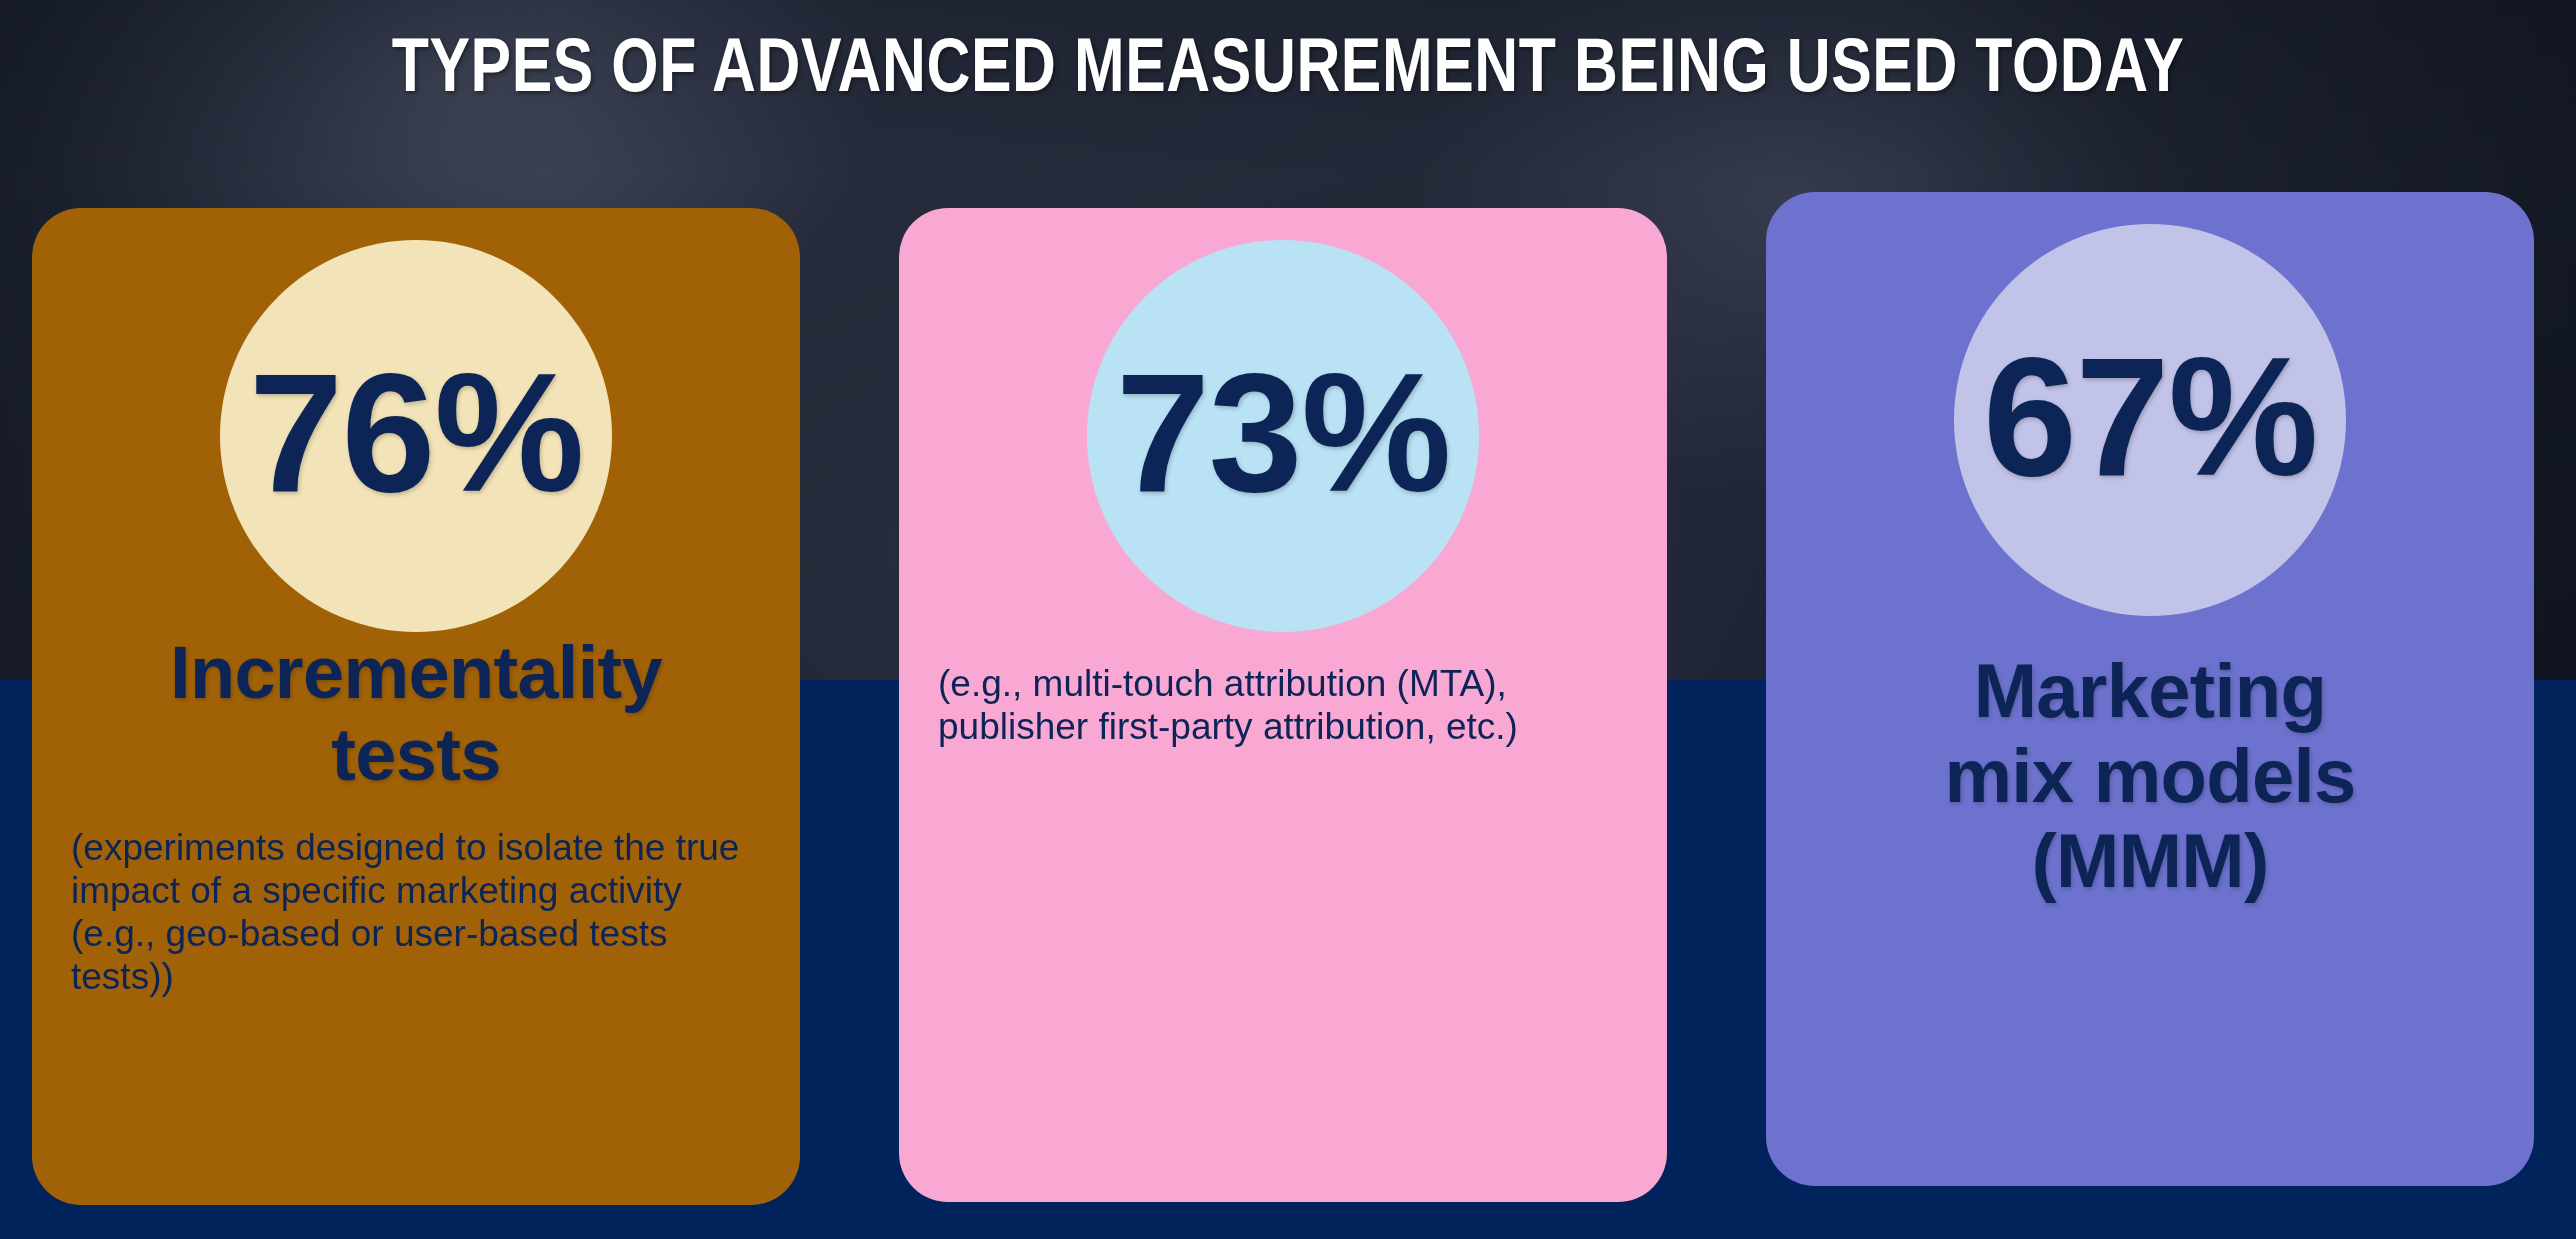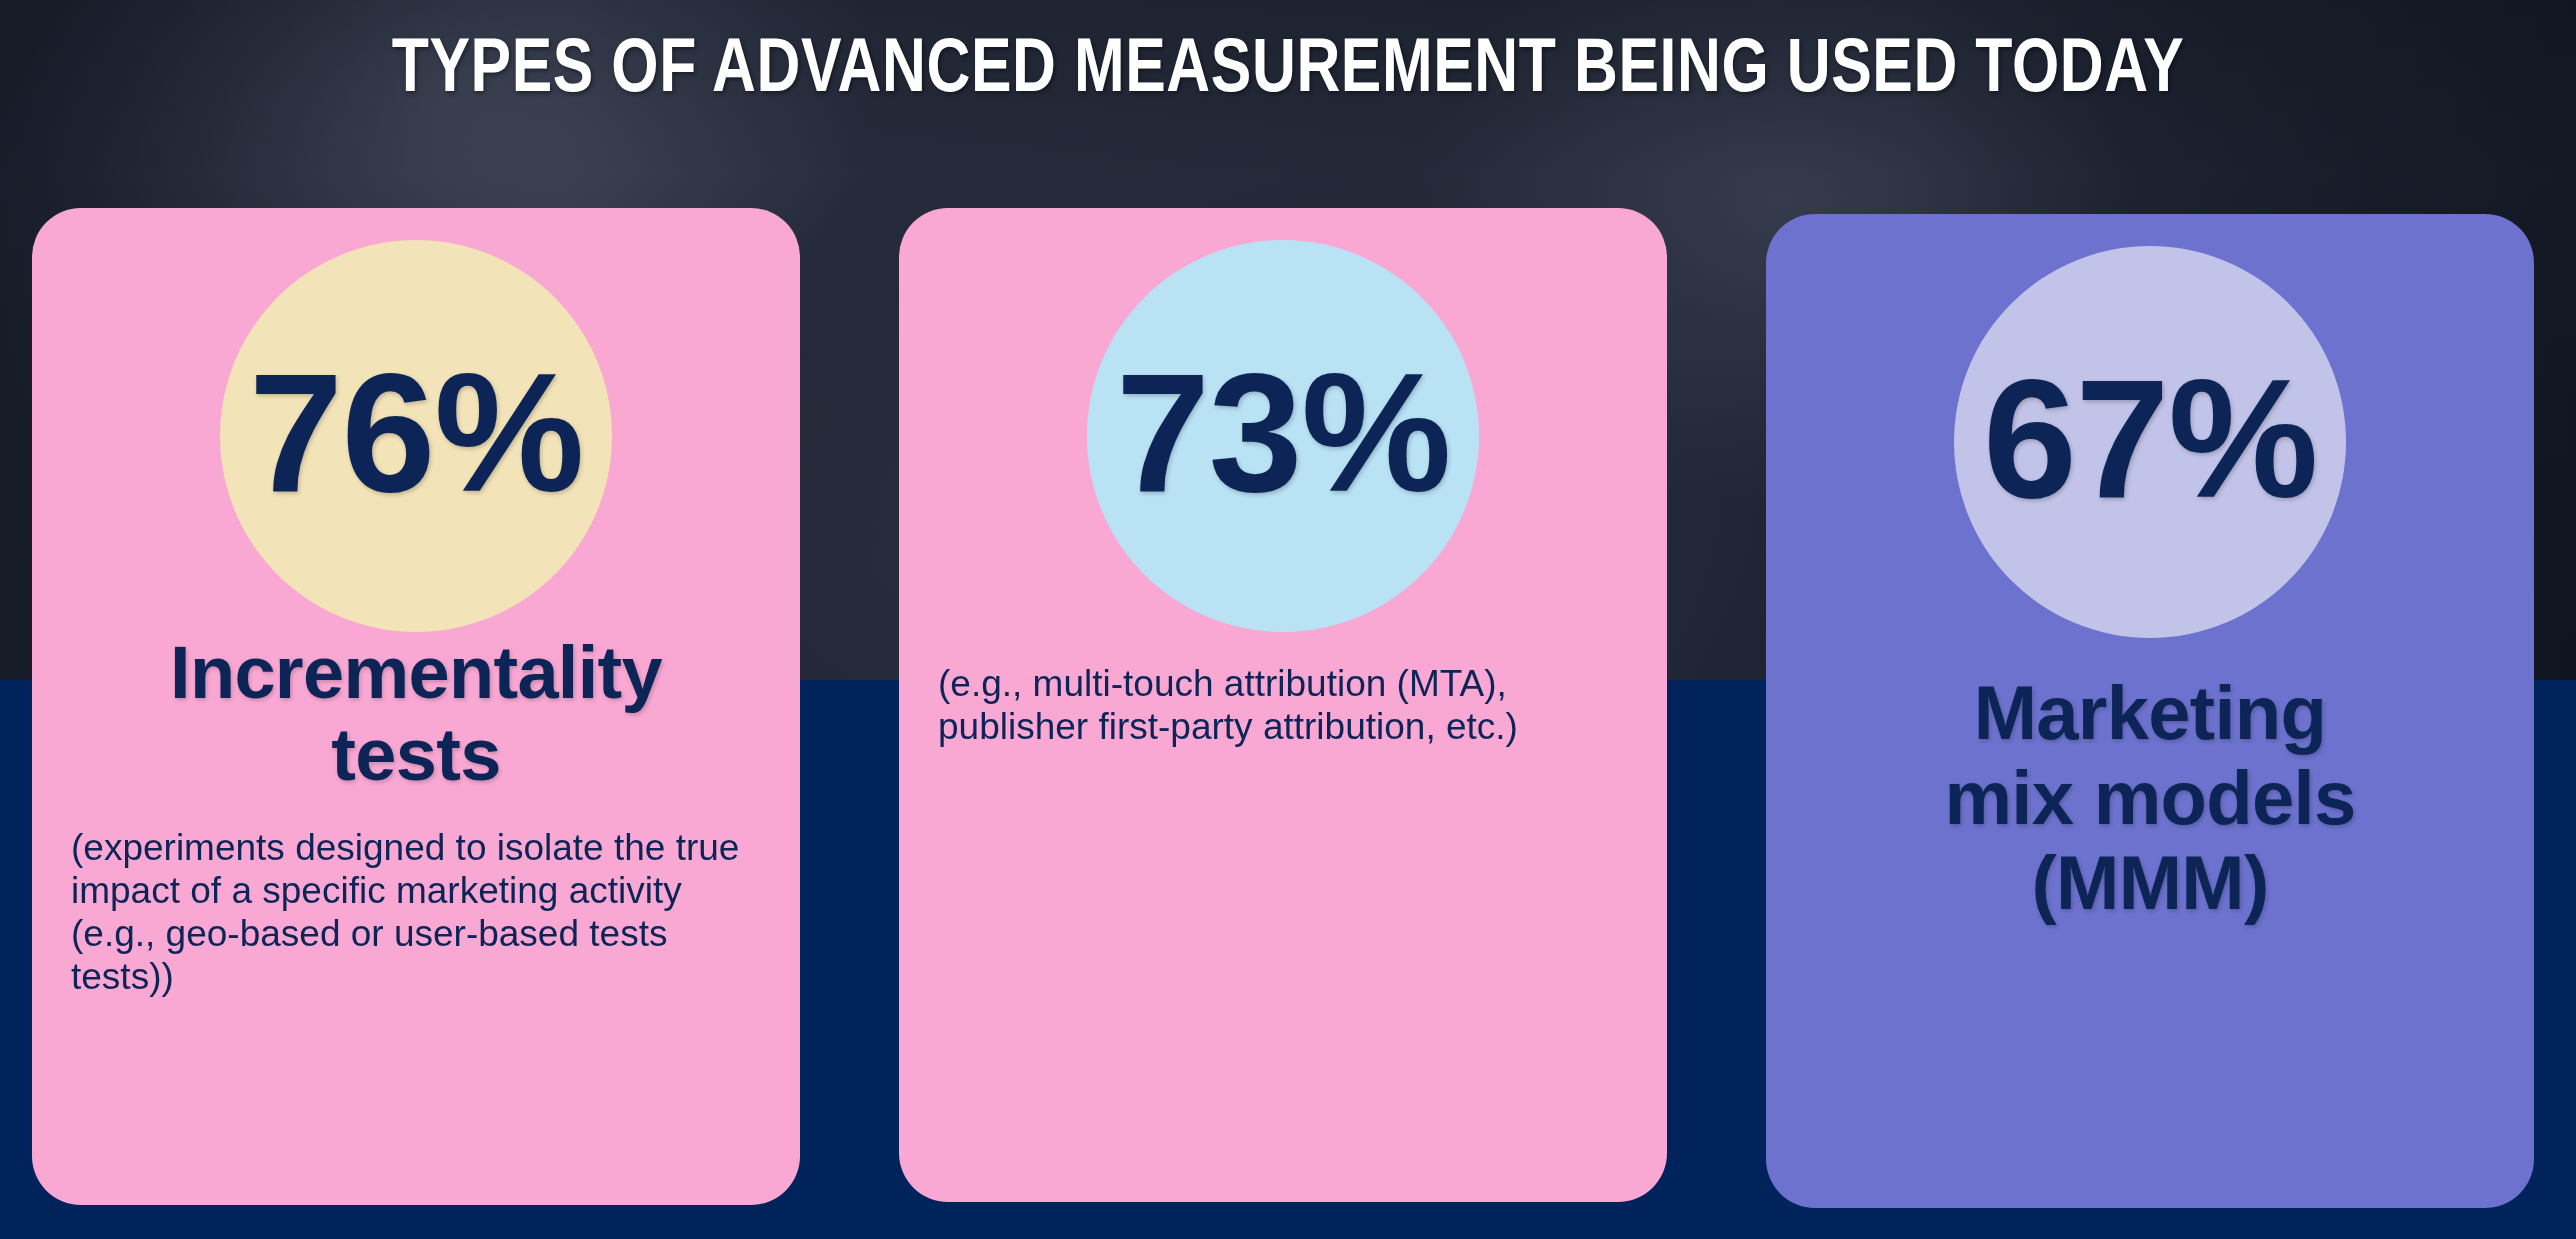--- a/index.html
+++ b/index.html
@@ -55,23 +55,23 @@
   .card {
     position: absolute;
     width: 768px;
     border-radius: 49px;
     box-sizing: border-box;
     overflow: hidden;
     display: flex;
     flex-direction: column;
     align-items: center;
   }
-  #card-0 { left: 32px;   top: 208px; height: 997px; background: #f9a8d4; }
+  #card-0 { left: 32px;   top: 208px; height: 997px; background: #a16207; }
   #card-1 { left: 899px; top: 208px; height: 994px; background: #f9a8d4; }
-  #card-2 { left: 1766px; top: 214px; height: 994px; background: #6D72CE; }
+  #card-2 { left: 1766px; top: 192px; height: 994px; background: #6D72CE; }
 
   .stat-circle {
     margin-top: 32px;
     width: 392px; height: 392px;
     border-radius: 50%;
     display: flex;
     align-items: center;
     justify-content: center;
     flex: 0 0 auto;
   }

